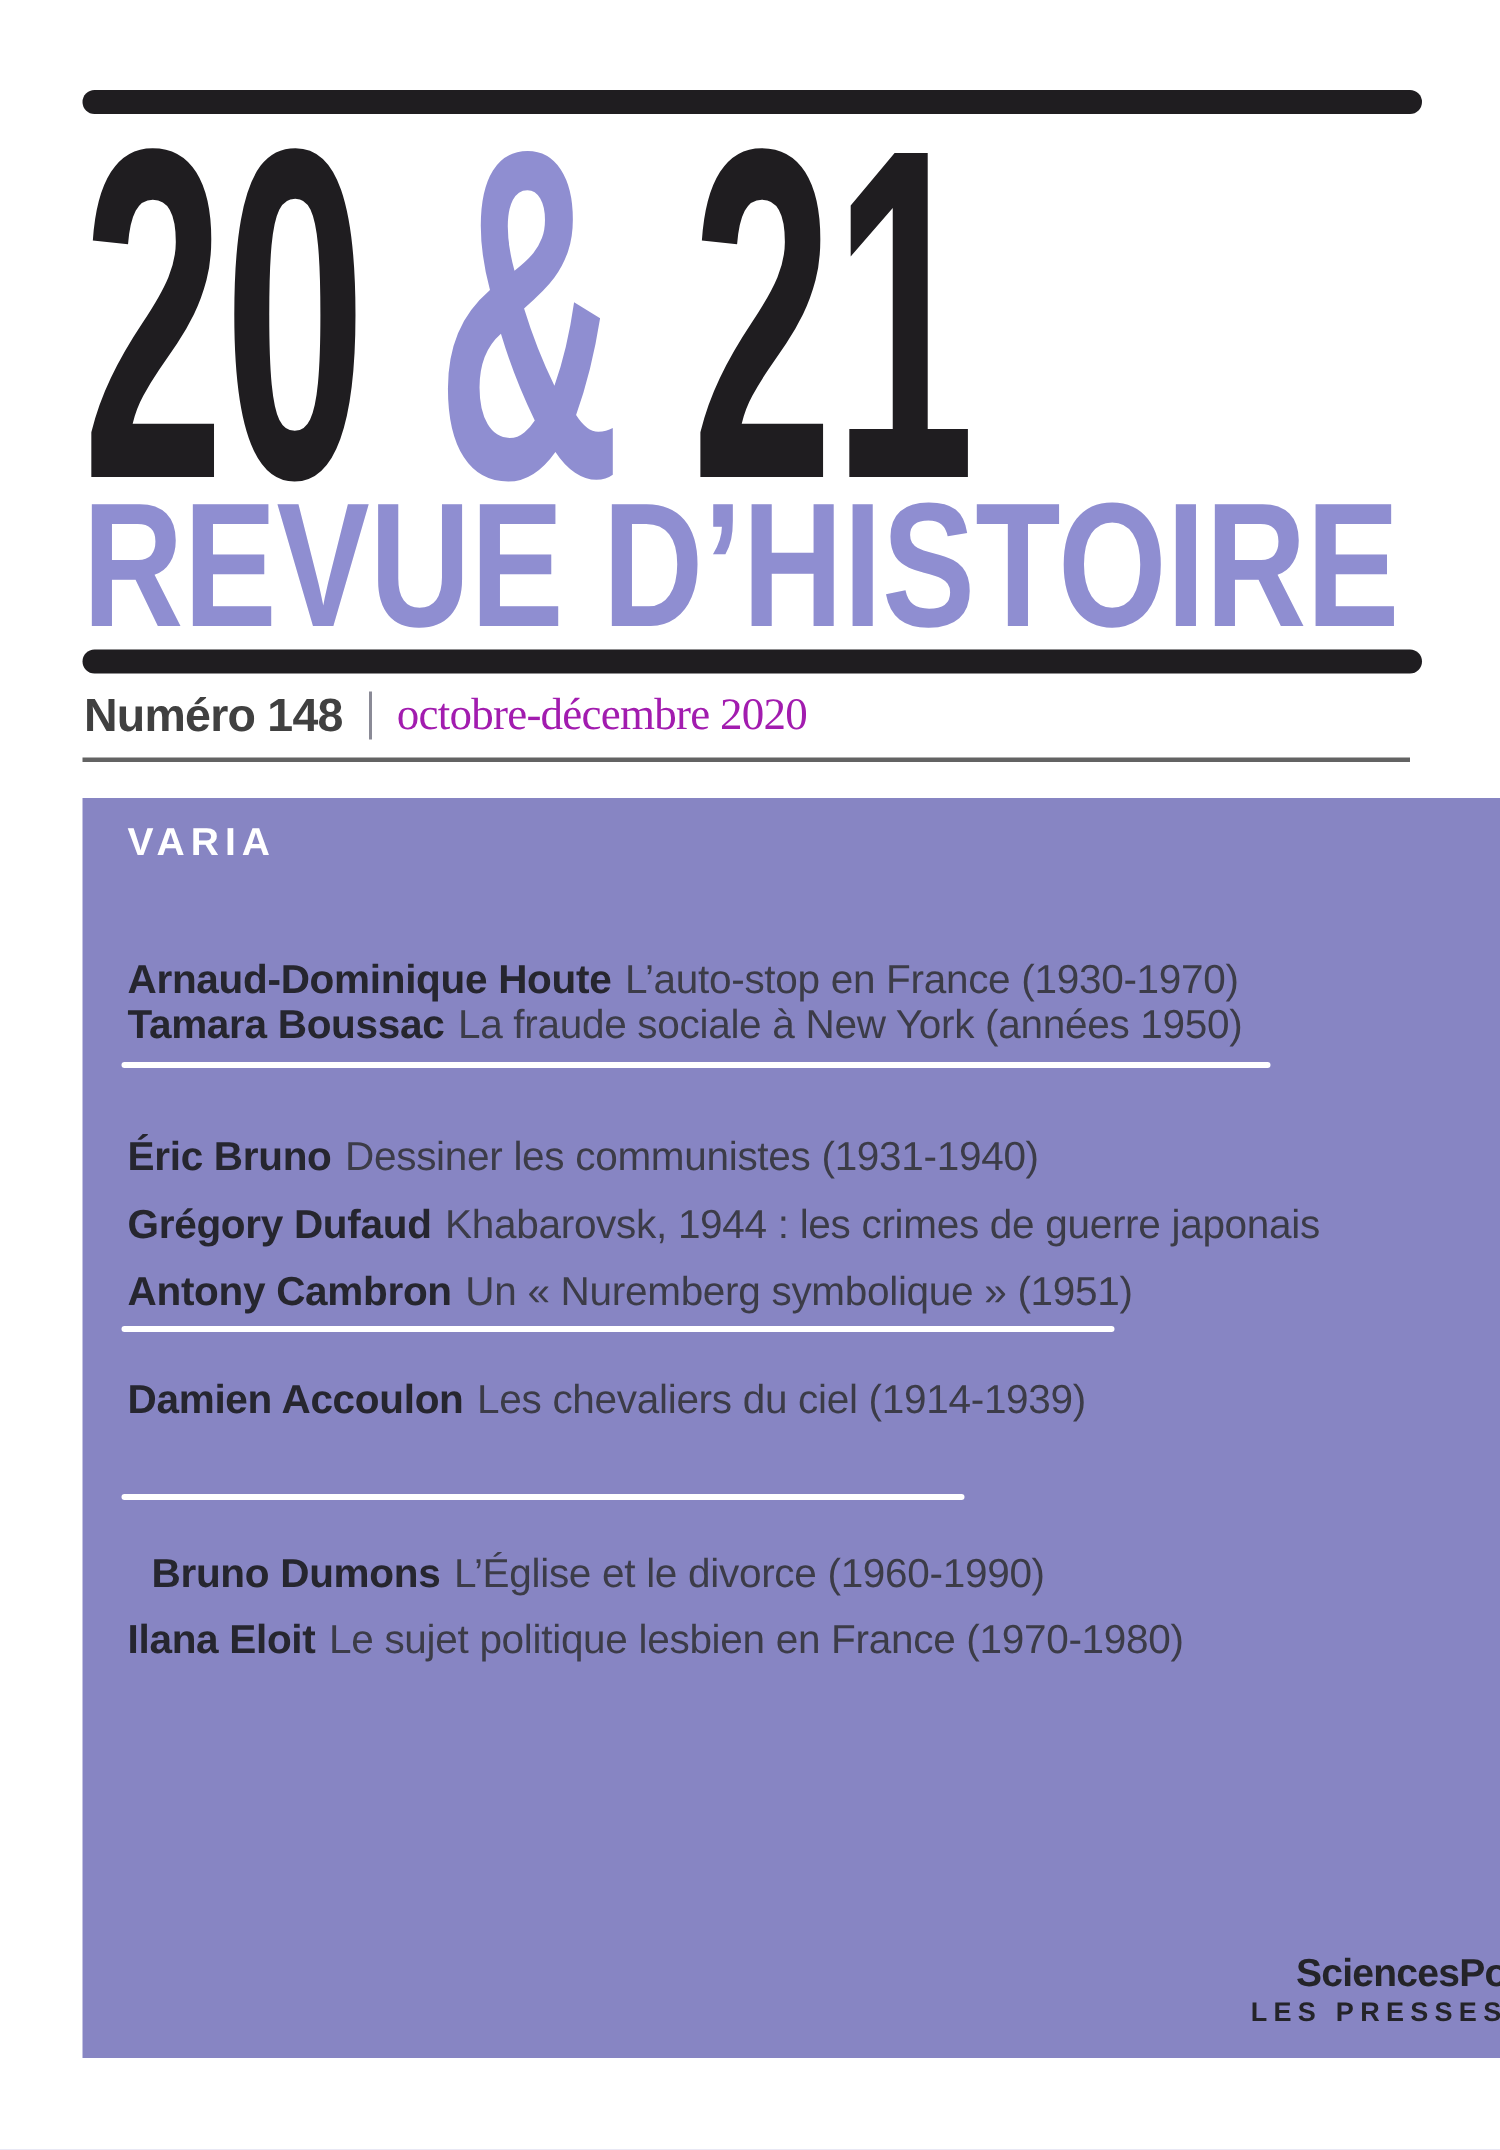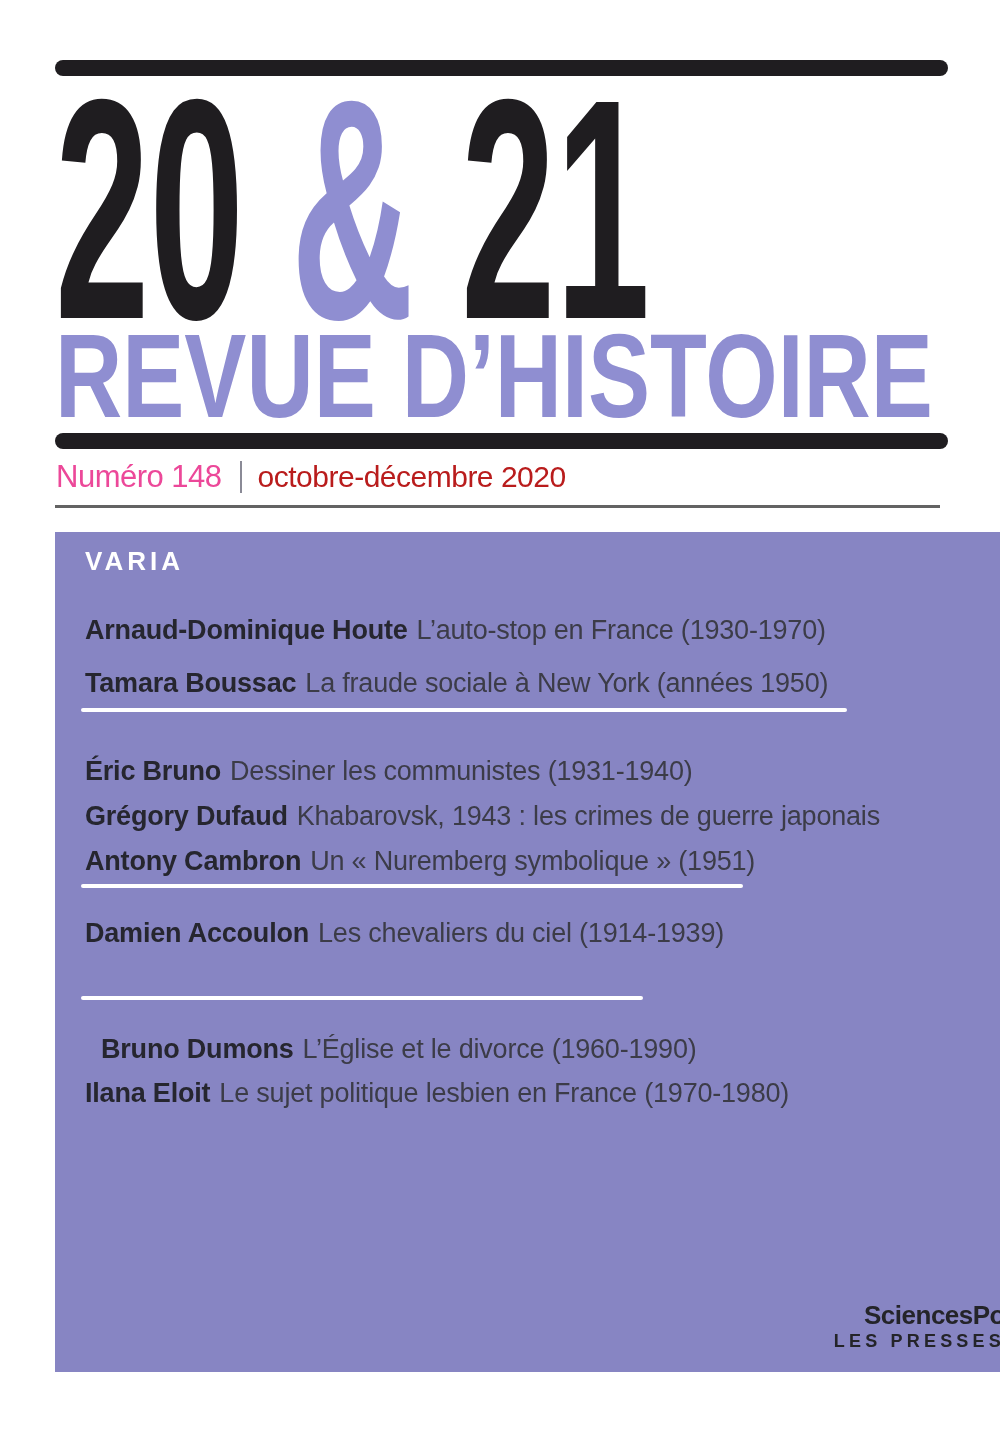--- a/index.html
+++ b/index.html
@@ -7,32 +7,32 @@
     position:relative;width:1000px;height:1433px;background:#ffffff;
     font-family:"Liberation Sans", sans-serif;overflow:hidden;
     -webkit-font-smoothing:antialiased;
   }
   
   .bar{position:absolute;left:55px;width:893px;height:16px;background:#1f1d20;border-radius:8px;}
   .bar.top{top:60px;}
   .bar.mid{top:433px;}
   
   .issue{position:absolute;left:56px;top:459px;display:flex;align-items:center;}
-  .issue .num{font-weight:normal;font-size:31px;color:#ec4899;letter-spacing:-0.5px;}
+  .issue .num{font-weight:bold;font-size:31px;color:#404040;letter-spacing:-0.5px;}
   .issue .sep{width:2px;height:32px;background:#8a8a96;margin:0 16px 0 18px;}
-  .issue .period{font-size:30px;color:#b91c1c;letter-spacing:-0.5px;}
+  .issue .period{font-size:30px;color:#a21caf;letter-spacing:-0.5px;font-family:Liberation Serif, serif;}
   .rule{position:absolute;left:55px;top:505px;width:885px;height:3px;background:#636363;}
   
   .panel{position:absolute;left:55px;top:532px;width:960px;height:840px;background:#8785c3;}
   .varia{position:absolute;left:30px;top:14px;color:#ffffff;font-weight:bold;font-size:26px;letter-spacing:4px;}
   .row{position:absolute;left:30px;white-space:nowrap;font-size:27px;letter-spacing:-0.2px;line-height:33px;}
   .row .author{font-weight:bold;color:#26262f;margin-right:9px;}
   .row .title{color:#3c3c48;}
   .wrule{position:absolute;left:26px;height:4px;background:#ffffff;border-radius:2px;}
-  .r1{top:82px;}  .r2{top:135px;}
+  .r1{top:105px;}  .r2{top:135px;}
   .d1{top:176px;width:766px;}
   .r3{top:223px;} .r4{top:268px;} .r5{top:313px;}
   .d2{top:352px;width:662px;}
   .r6{top:385px;} .r7{top:430px;}
   .d3{top:464px;width:562px;}
   .r8{top:501px;margin-left:16px;} .r9{top:545px;}
   
   .publisher{position:absolute;right:10px;bottom:20px;text-align:right;color:#242429;}
   .publisher .name{font-size:26px;font-weight:bold;letter-spacing:-0.5px;line-height:26px;}
   .publisher .imprint{font-size:18px;font-weight:bold;letter-spacing:4.2px;margin-top:3px;}
@@ -74,21 +74,21 @@
     </div>
     <div class="row r2">
       <span class="author">Tamara Boussac</span><span class="title">La fraude sociale à New York (années 1950)</span>
     </div>
     <div class="wrule d1"></div>
 
     <div class="row r3">
       <span class="author">Éric Bruno</span><span class="title">Dessiner les communistes (1931-1940)</span>
     </div>
     <div class="row r4">
-      <span class="author">Grégory Dufaud</span><span class="title">Khabarovsk, 1943 : les crimes de guerre japonais</span>
+      <span class="author">Grégory Dufaud</span><span class="title">Khabarovsk, 1944 : les crimes de guerre japonais</span>
     </div>
     <div class="row r5">
       <span class="author">Antony Cambron</span><span class="title">Un « Nuremberg symbolique » (1951)</span>
     </div>
     <div class="wrule d2"></div>
 
     <div class="row r6">
       <span class="author">Damien Accoulon</span><span class="title">Les chevaliers du ciel (1914-1939)</span>
     </div>
     <div class="wrule d3"></div>

